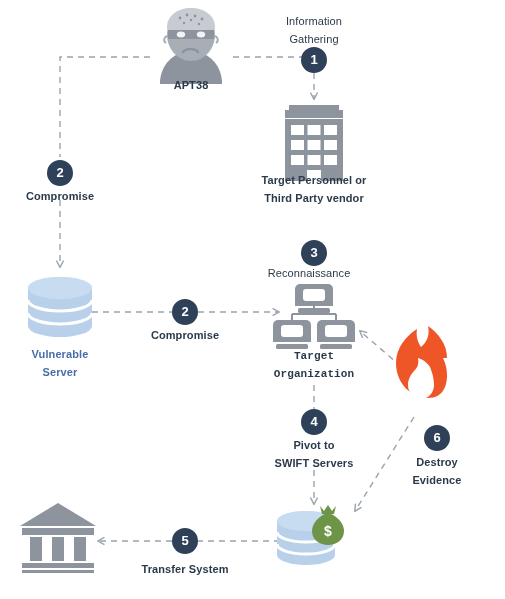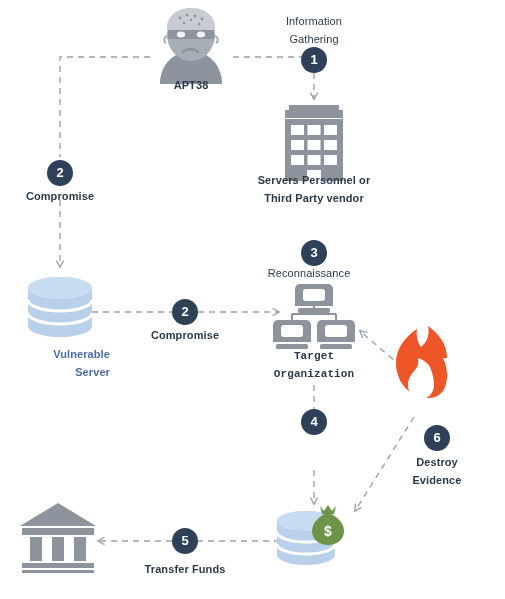--- a/index.html
+++ b/index.html
@@ -14,21 +14,21 @@
     position:absolute;
     text-align:center;
     font-size:11px;
     line-height:18px;
     font-weight:700;
     color:#2b3a4a;
     white-space:pre-line;
     letter-spacing:.1px;
     pointer-events:none;
   }
-  .lbl.blue{color:#4a6da7;text-align:right;}
+  .lbl.blue{color:#4a6da7;}
   .lbl.reg{font-weight:400;}
   .badgenum{
     position:absolute;
     color:#ffffff;
     font-size:13px;
     font-weight:700;
     text-align:center;
     width:26px;
     line-height:26px;
     pointer-events:none;
@@ -204,29 +204,31 @@
 
   <div class="lbl reg" style="left:254px;top:12px;width:120px;">Information
 Gathering</div>
 
   <div class="lbl" style="left:10px;top:187px;width:100px;">Compromise</div>
 
   <div class="lbl" style="left:135px;top:326px;width:100px;">Compromise</div>
 
   <div class="lbl reg" style="left:244px;top:264px;width:130px;">Reconnaissance</div>
 
-
-  <div class="lbl" style="left:135px;top:560px;width:100px;">Transfer Funds</div>
+  <div class="lbl" style="left:254px;top:436px;width:120px;">Pivot to
+SWIFT Servers</div>
+
+  <div class="lbl" style="left:135px;top:560px;width:100px;">Transfer System</div>
 
   <div class="lbl" style="left:392px;top:453px;width:90px;">Destroy
 Evidence</div>
 
   <div class="lbl" style="left:141px;top:76px;width:100px;">APT38</div>
 
-  <div class="lbl" style="left:244px;top:171px;width:140px;">Servers Personnel or
+  <div class="lbl" style="left:244px;top:171px;width:140px;">Target Personnel or
 Third Party vendor</div>
 
   <div class="lbl blue" style="left:10px;top:345px;width:100px;">Vulnerable
 Server</div>
 
   <div class="lbl" style="left:264px;top:347px;width:100px;font-family:Liberation Mono, monospace;">Target
 Organization</div>
 
 
 

